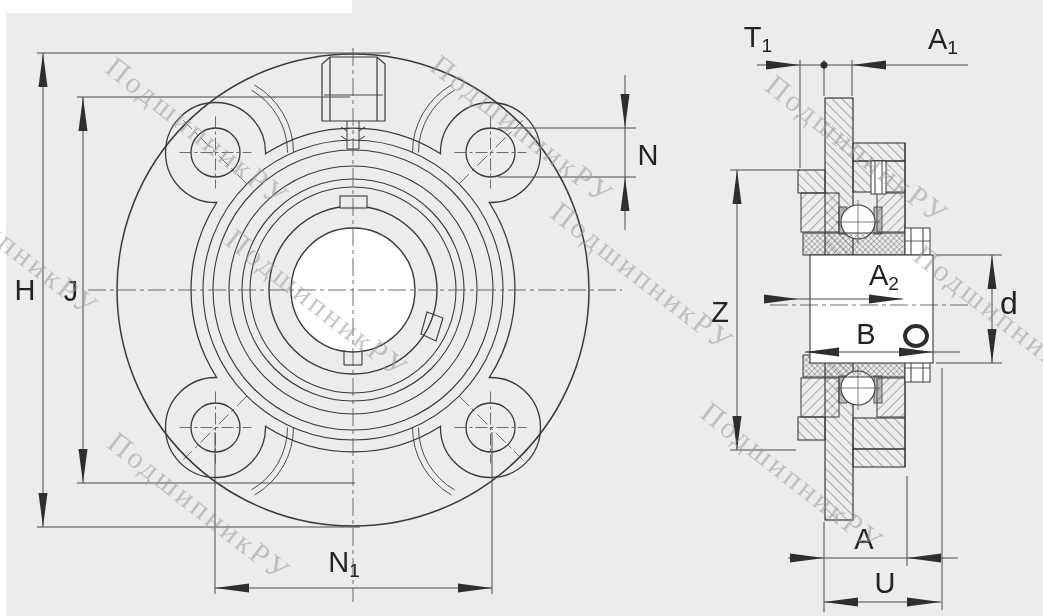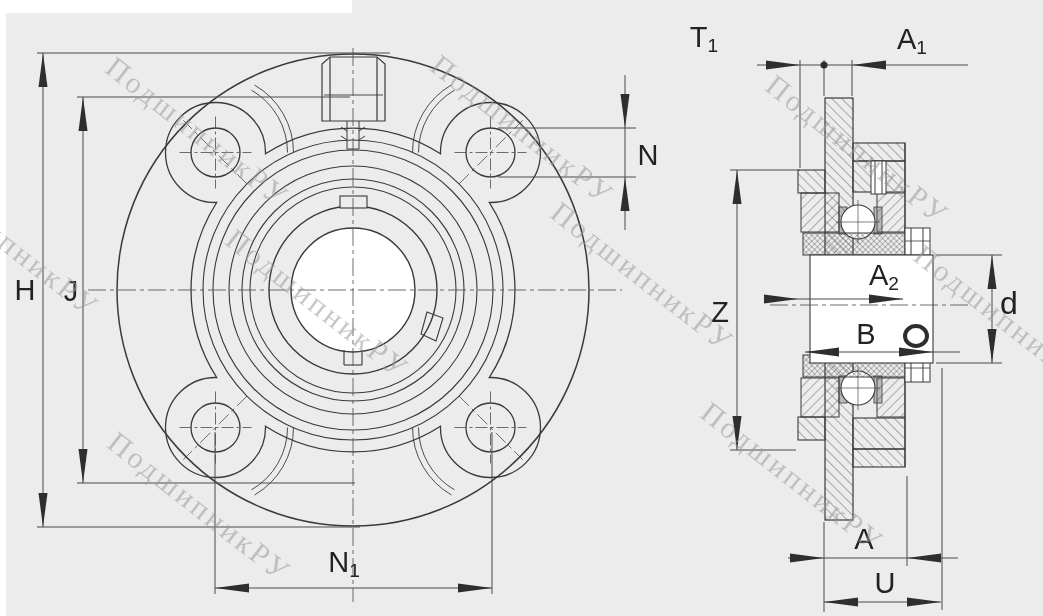--- a/index.html
+++ b/index.html
@@ -274,22 +274,22 @@
         <path d="M824 602 L858 597.5 L858 606.5 Z" stroke="none"></path>
         <path d="M941 602 L907 597.5 L907 606.5 Z" stroke="none"></path>
       </g>
     </g>
   </svg>
 
   <div class="dim-label" style="left:25px;top:290px"><span>H</span></div>
   <div class="dim-label" style="left:71px;top:291px"><span>J</span></div>
   <div class="dim-label" style="left:648px;top:155px"><span>N</span></div>
   <div class="dim-label" style="left:344px;top:564px"><span>N</span><sub>1</sub></div>
-  <div class="dim-label" style="left:704px;top:39px"><span>T</span><sub>1</sub></div>
-  <div class="dim-label" style="left:912px;top:41px"><span>A</span><sub>1</sub></div>
+  <div class="dim-label" style="left:758px;top:39px"><span>T</span><sub>1</sub></div>
+  <div class="dim-label" style="left:943px;top:41px"><span>A</span><sub>1</sub></div>
   <div class="dim-label" style="left:720px;top:312px"><span>Z</span></div>
   <div class="dim-label" style="left:884px;top:277px"><span>A</span><sub>2</sub></div>
   <div class="dim-label" style="left:866px;top:334px"><span>B</span></div>
   <div class="dim-label" style="left:1009px;top:303px;font-size:32px"><span>d</span></div>
   <div class="dim-label" style="left:864px;top:539px"><span>A</span></div>
   <div class="dim-label" style="left:885px;top:583px"><span>U</span></div>
 
   <div class="wm" style="left:-70px;top:160px">ПодшипникРУ</div>
   <div class="wm" style="left:120px;top:50px">ПодшипникРУ</div>
   <div class="wm" style="left:445px;top:48px">ПодшипникРУ</div>

